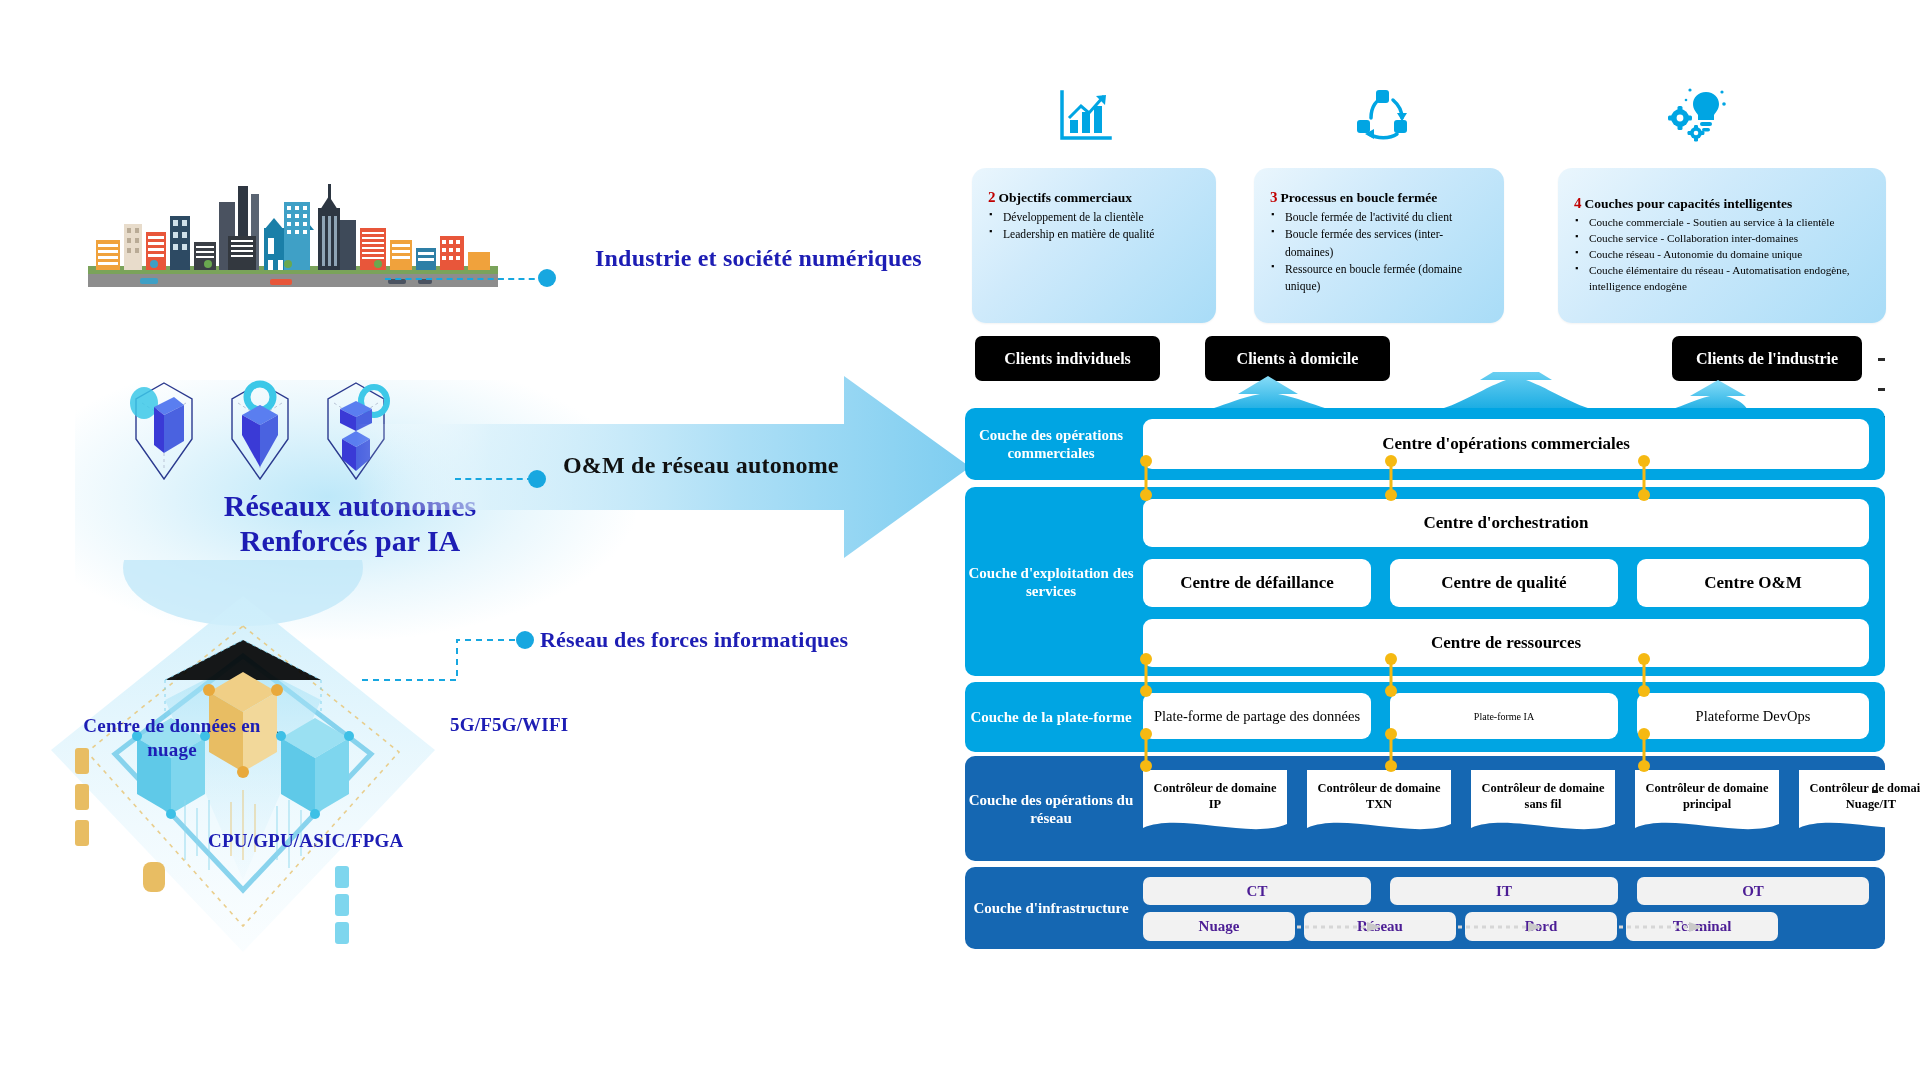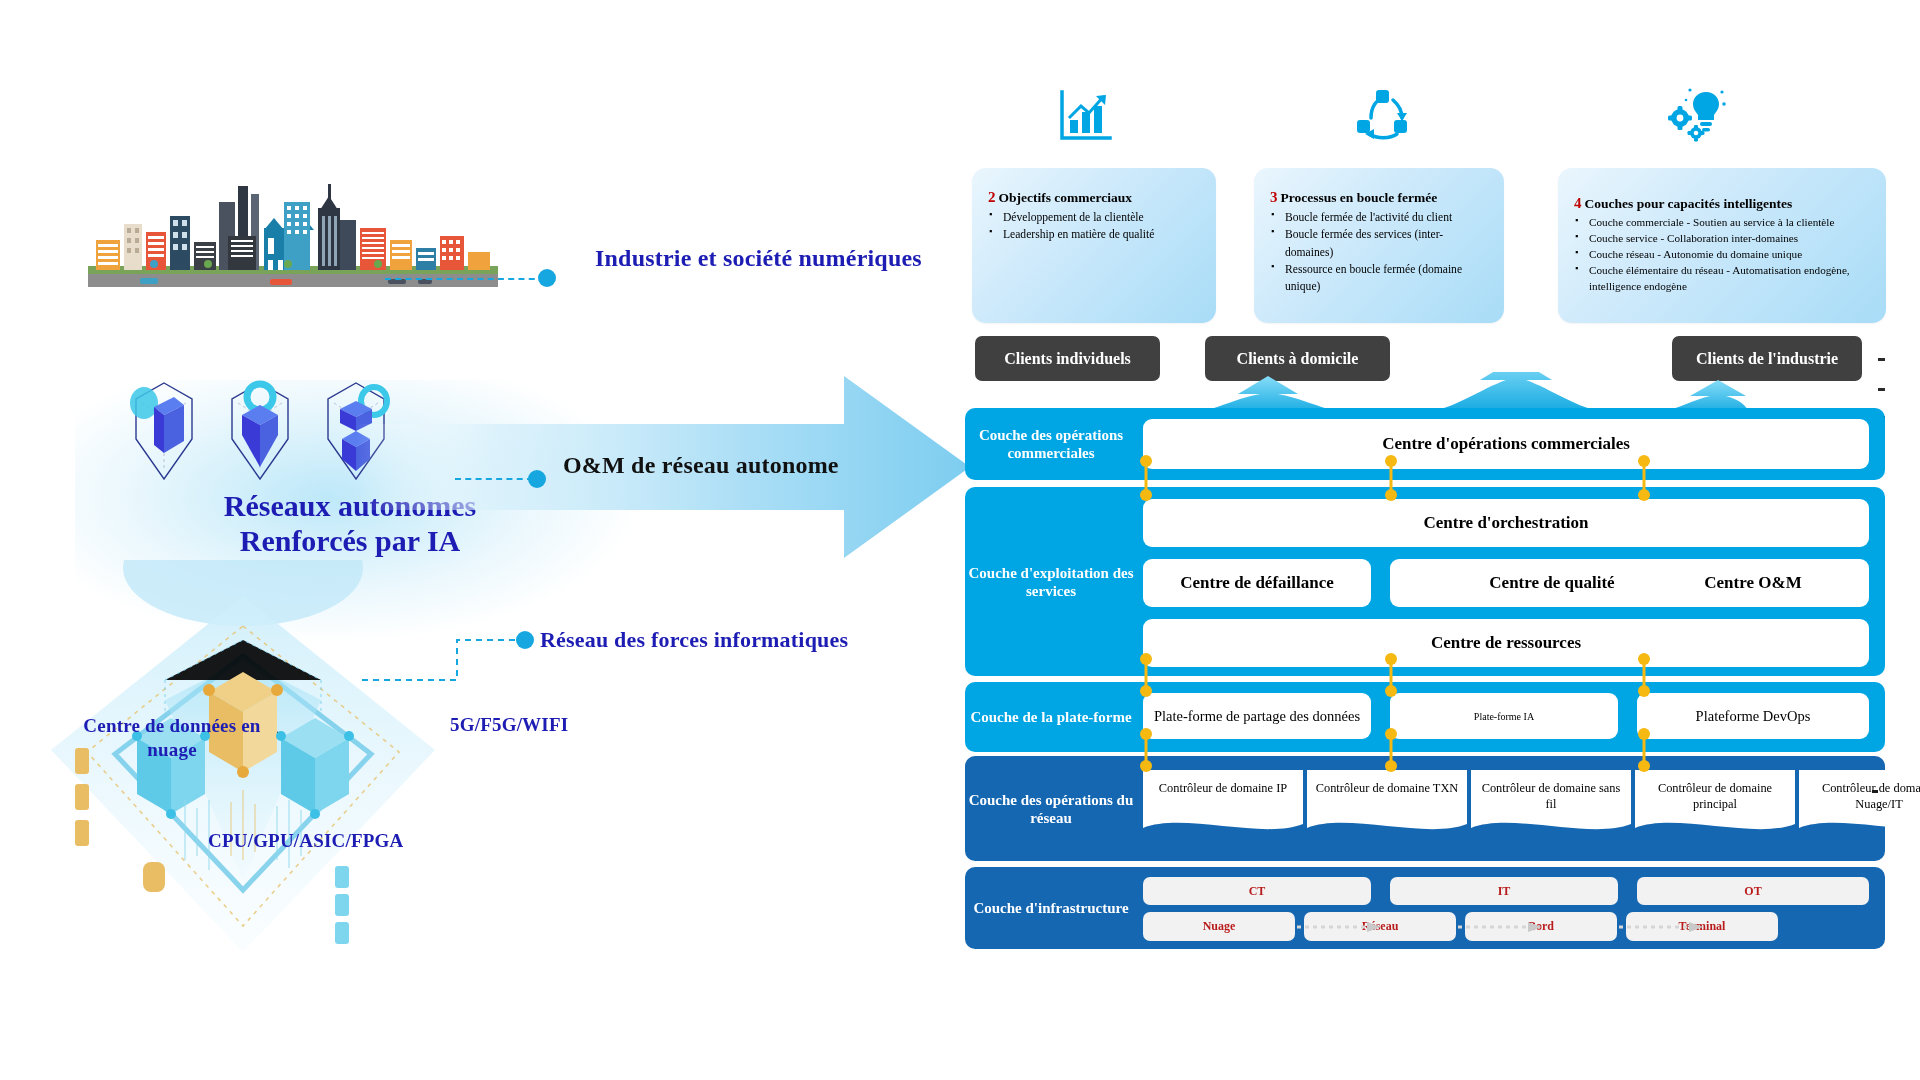--- a/index.html
+++ b/index.html
@@ -58,21 +58,21 @@
   .card-inner{padding:20px 14px 0 16px;}
   #card-3 .card-inner{padding-top:26px;}
   .card-head{font-size:13.5px;font-weight:bold;color:#000;line-height:1.2;margin-bottom:3px;}
   .card-head .num{color:#c00000;font-size:15px;font-weight:bold;margin-right:3px;}
   .card-list{list-style:none;margin:0;padding:0;}
   .card-list li{position:relative;padding-left:15px;font-size:11.6px;color:#000;line-height:1.48;}
   #card-3 .card-list li{font-size:11.2px;line-height:1.42;}
   .card-list li:before{content:"\25AA";position:absolute;left:1px;top:-1px;font-size:9px;color:#000;}
 
   
-  .client-chip{position:absolute;height:45px;border-radius:7px;background:#404040;
+  .client-chip{position:absolute;height:45px;border-radius:7px;background:#000000;
     color:#ffffff;font-weight:bold;font-size:16px;display:flex;align-items:center;justify-content:center;}
   #chip-0{left:975px;top:336px;width:185px;}
   #chip-1{left:1205px;top:336px;width:185px;}
   #chip-2{left:1435px;top:336px;width:190px;}
   #chip-3{left:1672px;top:336px;width:190px;}
 
   .edge-dot{position:absolute;left:1878px;width:7px;height:3px;background:#2a2a2a;}
   #edge-dot-0{top:358px;} #edge-dot-1{top:388px;} #edge-dot-2{top:416px;}
 
   #wave-arrows{position:absolute;left:1150px;top:372px;width:600px;height:45px;}
@@ -94,38 +94,38 @@
 
   .wbox{position:absolute;background:#ffffff;border-radius:9px;display:flex;
     align-items:center;justify-content:center;text-align:center;
     color:#000;font-weight:bold;}
 
   
   #box-boc{left:178px;top:11px;width:726px;height:50px;font-size:17px;}
   
   #box-orch{left:178px;top:12px;width:726px;height:48px;font-size:17px;}
   #box-fail{left:178px;top:72px;width:228px;height:48px;font-size:17px;}
-  #box-qual{left:425px;top:72px;width:228px;height:48px;font-size:17px;padding-left:48px;}
+  #box-qual{left:425px;top:72px;width:228px;height:48px;font-size:17px;}
   #box-om{left:672px;top:72px;width:232px;height:48px;font-size:17px;}
   #box-res{left:178px;top:132px;width:726px;height:48px;font-size:17px;}
   
   #box-pf-0{left:178px;top:11px;width:228px;height:46px;font-size:14.5px;font-weight:normal;}
   #box-pf-1{left:425px;top:11px;width:228px;height:46px;font-size:10px;font-weight:normal;}
   #box-pf-2{left:672px;top:11px;width:232px;height:46px;font-size:14.5px;font-weight:normal;}
   
-  .ctrl{position:absolute;top:14px;width:160px;height:72px;}
+  .ctrl{position:absolute;top:14px;width:144px;height:72px;font-weight:bold;}
   .ctrl .ctrl-txt{position:absolute;left:0;top:10px;width:100%;text-align:center;
     font-size:12.4px;color:#000;line-height:1.3;padding:0 6px;box-sizing:border-box;}
   #ctrl-0{left:178px;} #ctrl-1{left:342px;} #ctrl-2{left:506px;}
   #ctrl-3{left:670px;} #ctrl-4{left:834px;}
   .ctrl-end-dot{position:absolute;left:1872px;top:790px;width:6px;height:3px;background:#1a1a1a;}
 
   
   .gbox{position:absolute;background:#f2f2f2;border-radius:7px;display:flex;
-    align-items:center;justify-content:center;color:#b91c1c;font-weight:bold;font-size:12px;}
+    align-items:center;justify-content:center;color:#4c1d95;font-weight:bold;font-size:15px;}
   #inf-ct{left:178px;top:10px;width:228px;height:28px;}
   #inf-it{left:425px;top:10px;width:228px;height:28px;}
   #inf-ot{left:672px;top:10px;width:232px;height:28px;}
   #inf-nuage{left:178px;top:45px;width:152px;height:29px;}
   #inf-reseau{left:339px;top:45px;width:152px;height:29px;}
   #inf-bord{left:500px;top:45px;width:152px;height:29px;}
   #inf-term{left:661px;top:45px;width:152px;height:29px;}
 
   .flowarrow{position:absolute;top:55px;width:95px;height:10px;}
 </style>

